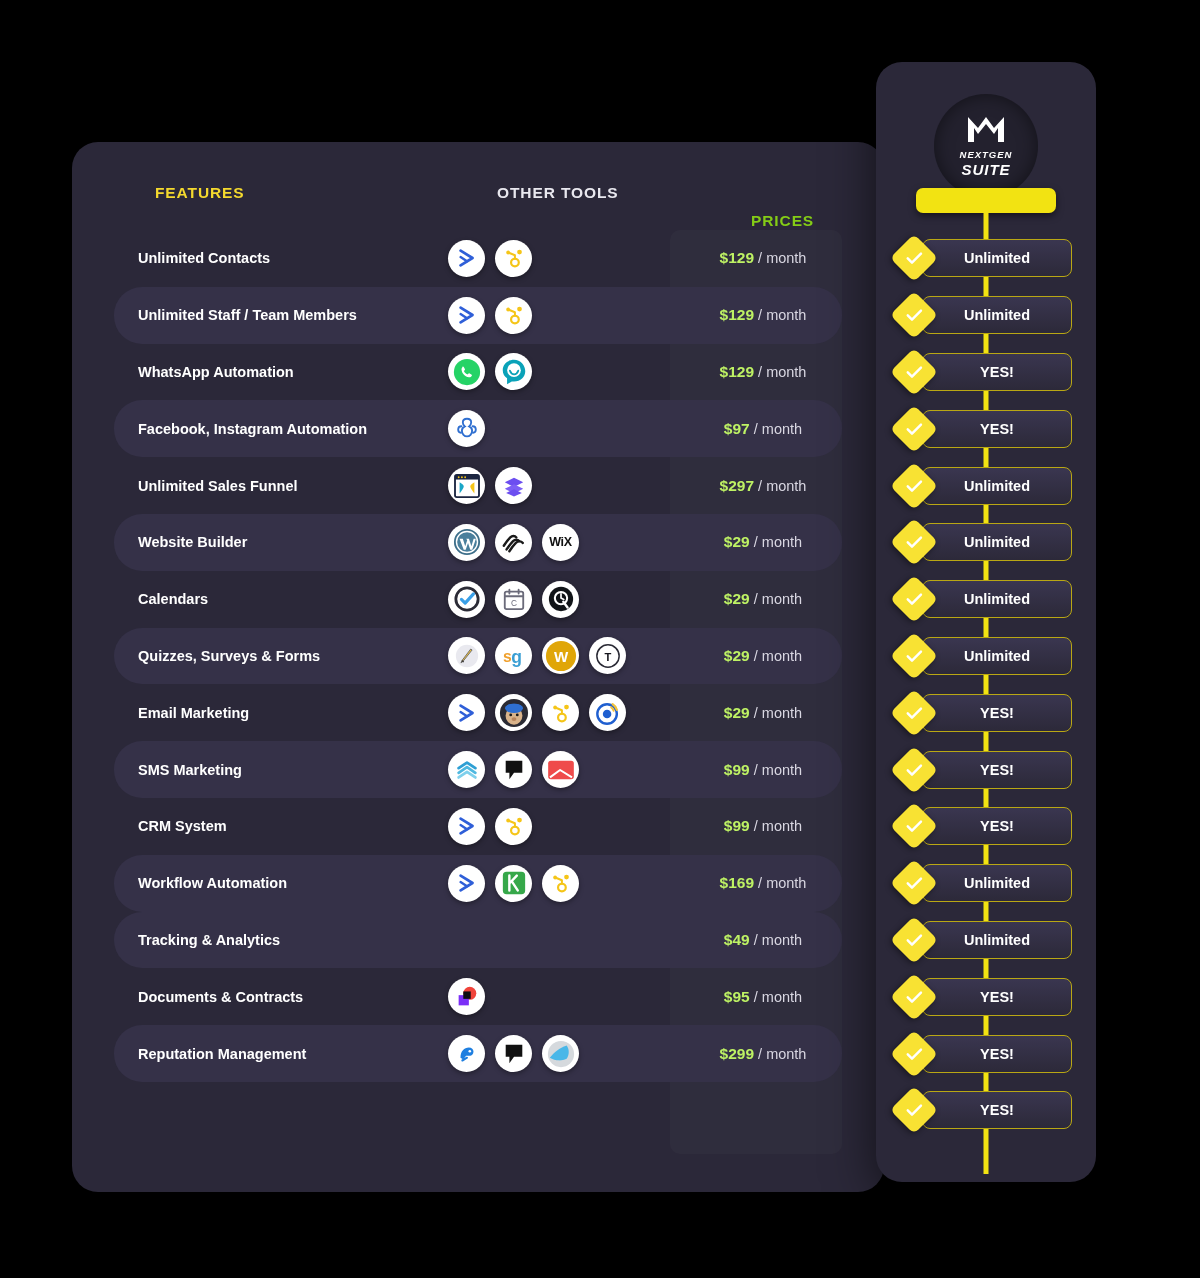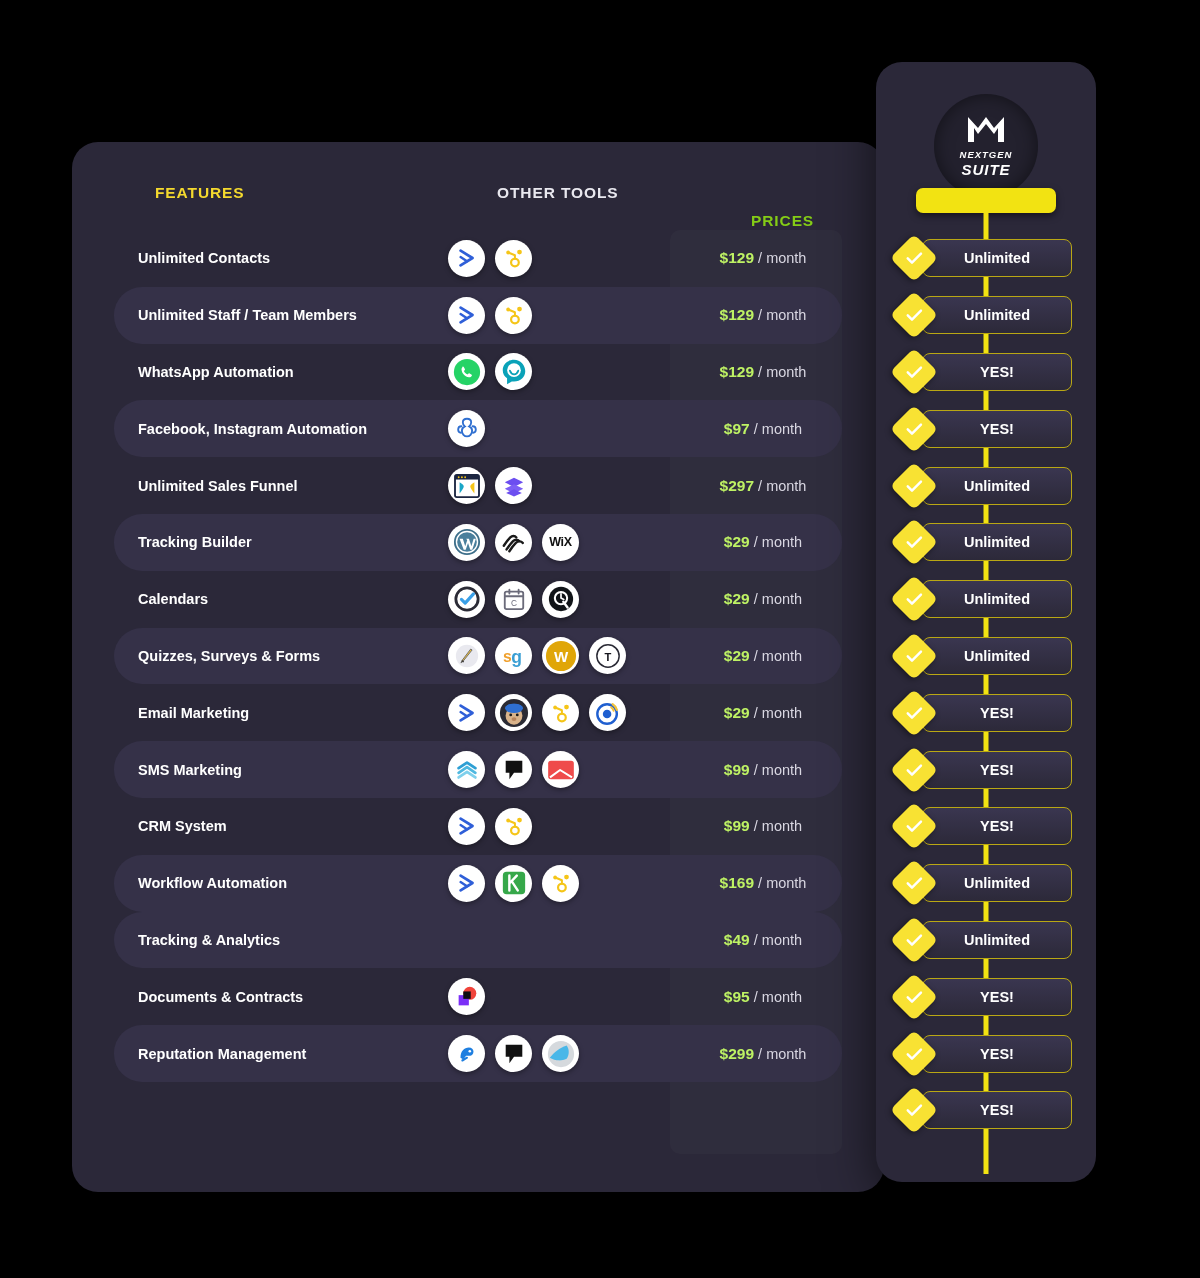--- a/index.html
+++ b/index.html
@@ -252,21 +252,21 @@
               <svg width="24" height="24" viewBox="0 0 26 26">
                 <path d="M13 4 L23 9 L13 14 L3 9 Z" fill="#6c4ef0"></path>
                 <path d="M13 11 L23 16 L13 21 L3 16 Z" fill="#7d5ff5"></path>
                 <path d="M13 16.5 L21.5 20.5 L13 24.5 L4.5 20.5 Z" fill="#6c4ef0"></path>
               </svg>
             </div>
           </div>
           <div class="rprice"><span class="amt">$297</span> <span>/ month</span></div>
         </div>
         <div class="row alt">
-          <div class="rname">Tracking Builder</div>
+          <div class="rname">Website Builder</div>
           <div class="ricons">
             <div class="ic">
               <svg width="28" height="28" viewBox="0 0 30 30">
                 <circle cx="15" cy="15" r="13" fill="none" stroke="#3e6f8a" stroke-width="2"></circle>
                 <circle cx="15" cy="15" r="10.5" fill="#4a7f9c"></circle>
                 <path d="M7 11.5h3.5l2.6 8 2.1-6.3-1-1.7h2.9l2.6 8 2.4-8h2.4l-3.9 11.8h-2.1l-2.4-7.2-2.5 7.2h-2.1z" fill="#ffffff"></path>
               </svg>
             </div>
             <div class="ic">
               <svg width="26" height="26" viewBox="0 0 28 28">

